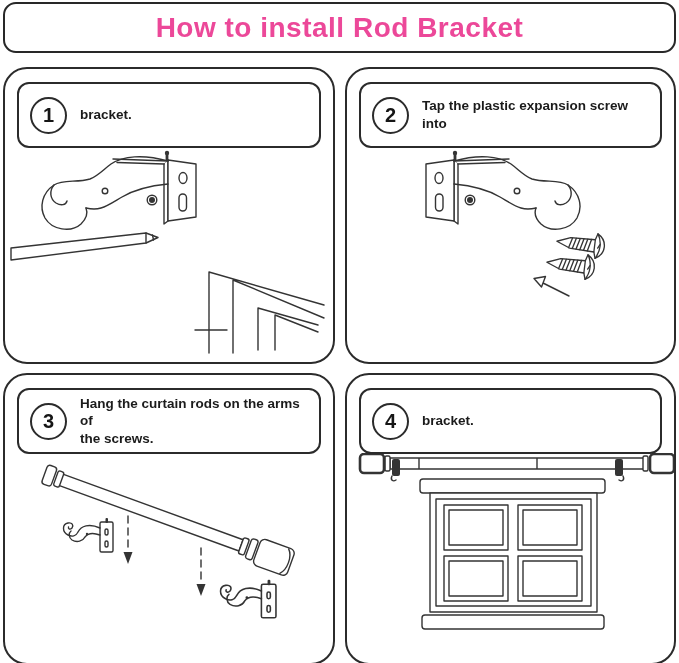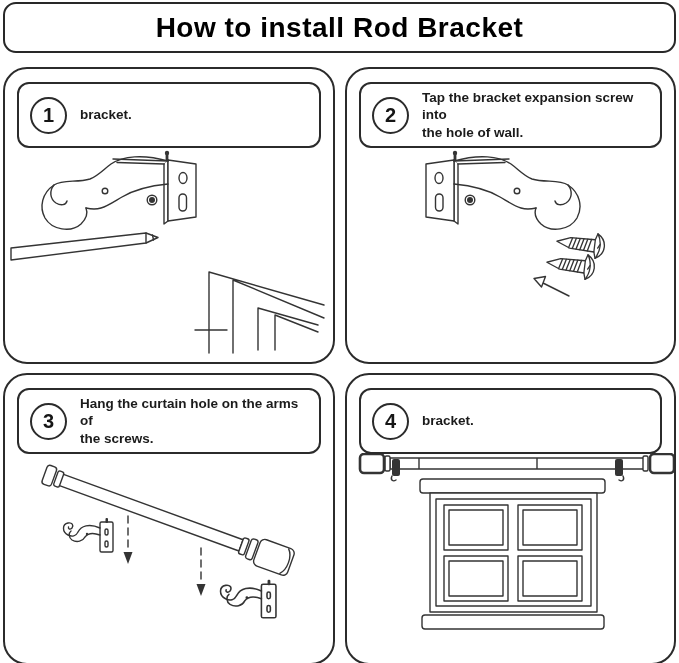--- a/index.html
+++ b/index.html
@@ -5,21 +5,21 @@
   html,body{margin:0;padding:0;background:#ffffff;}
   #stage{
     position:relative;width:679px;height:663px;background:#ffffff;
     font-family:"Liberation Sans","DejaVu Sans",sans-serif;color:#1c1c1c;overflow:hidden;
   }
   .title-box{
     position:absolute;left:3px;top:2px;width:669px;height:47px;
     border:2px solid #282828;border-radius:13px;
     display:flex;align-items:center;justify-content:center;
   }
-  .title-box h1{margin:16px;font-size:28px;font-weight:bold;letter-spacing:.5px;color:#000000;}
+  .title-box h1{margin:16px;font-size:28px;font-weight:bold;letter-spacing:.5px;color:#ec4899;}
   .panel{position:absolute;border:2px solid #2b2b2b;border-radius:24px;background:#fff;}
   #p1{left:3px;top:67px;width:328px;height:293px;}
   #p2{left:345px;top:67px;width:327px;height:293px;}
   #p3{left:3px;top:373px;width:328px;height:288px;}
   #p4{left:345px;top:373px;width:327px;height:288px;}
   .step-label{
     position:absolute;left:12px;right:12px;top:13px;height:62px;
     border:2px solid #2b2b2b;border-radius:12px;
     display:flex;align-items:center;background:#fff;z-index:2;
   }
@@ -89,22 +89,21 @@
           </g>
         </g>
       </svg>
     </div>
   </div>
 
   <div class="panel" id="p2">
     <div class="step-label">
       <div class="step-num">2</div>
       <div class="step-text">
-        <div>Tap the bracket expansion screw into</div>
-        <div>the hole of wall.</div>
+        <div>Tap the plastic expansion screw into</div>
       </div>
     </div>
     <div class="illus">
       <svg viewBox="0 0 327 211">
         <defs>
           <g id="screwshape">
             <path class="wf" d="M2,0 L16,-5.5 L42,-6.5 L42,6.5 L16,5.5 Z"></path>
             <path d="M18,-5.3 L15,5.3 M22,-5.5 L19,5.5 M26,-5.7 L23,5.7 M30,-5.9 L27,5.9 M34,-6.1 L31,6.1 M38,-6.3 L35,6.3"></path>
             <path class="wf" d="M44,-13 C55,-7 55,7 44,13 C49,5 49,-5 44,-13 Z"></path>
             <path d="M42,-6.5 L44,-13 M42,6.5 L44,13 M47.5,-2 L45.5,2"></path>
@@ -120,21 +119,21 @@
           </g>
         </g>
       </svg>
     </div>
   </div>
 
   <div class="panel" id="p3">
     <div class="step-label">
       <div class="step-num">3</div>
       <div class="step-text">
-        <div>Hang the curtain hole on the arms of</div>
+        <div>Hang the curtain rods on the arms of</div>
         <div>the screws.</div>
       </div>
     </div>
     <div class="illus">
       <svg viewBox="0 0 328 206">
         <defs>
           <g id="bracket-sm">
             <rect class="wf" x="45" y="2" width="13" height="30" rx="1.5"></rect>
             <rect x="50" y="9" width="3" height="6" rx="1.5"></rect>
             <rect x="50" y="21" width="3" height="6" rx="1.5"></rect>

